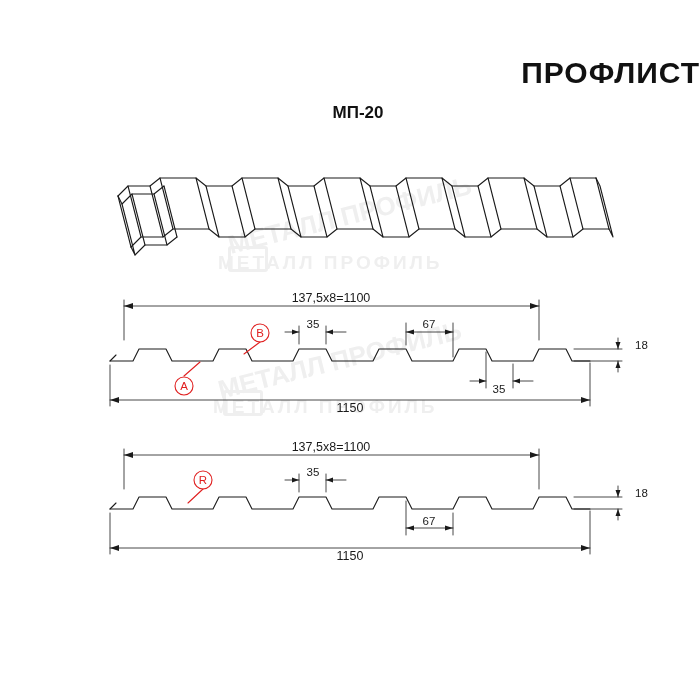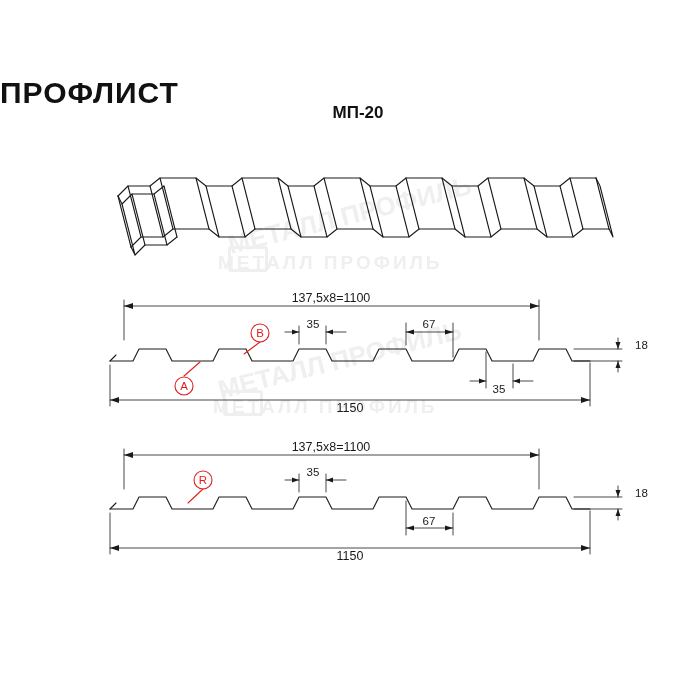--- a/index.html
+++ b/index.html
@@ -14,26 +14,25 @@
     background: #ffffff;
     font-family: "Liberation Sans", sans-serif;
     color: #1a1a1a;
     overflow: hidden;
   }
   .title {
     position: absolute;
     left: 0;
     right: 0;
     top: 56px;
-    text-align: left;
+    text-align: right;
     font-size: 30px;
     font-weight: bold;
     letter-spacing: 1px;
     color: #111111;
-    margin-top: 20px;
   }
   .subtitle {
     position: absolute;
     left: 16px;
     right: 0;
     top: 103px;
     text-align: center;
     font-size: 17px;
     font-weight: bold;
     color: #111111;

